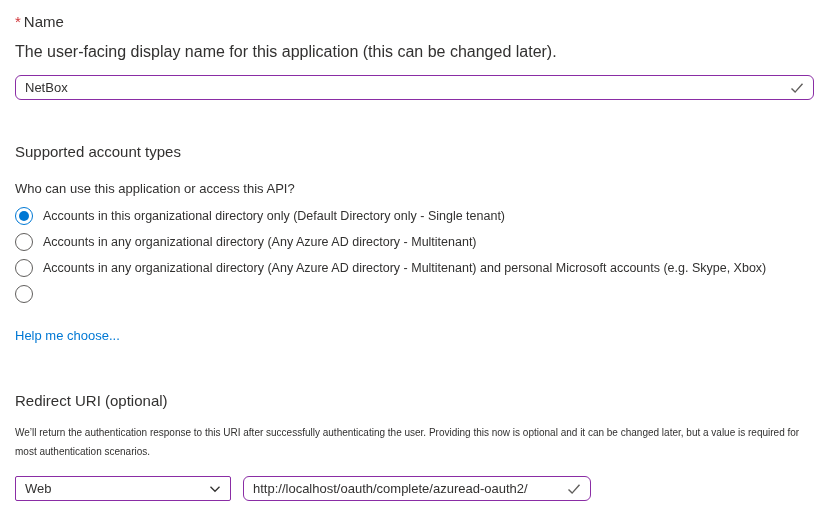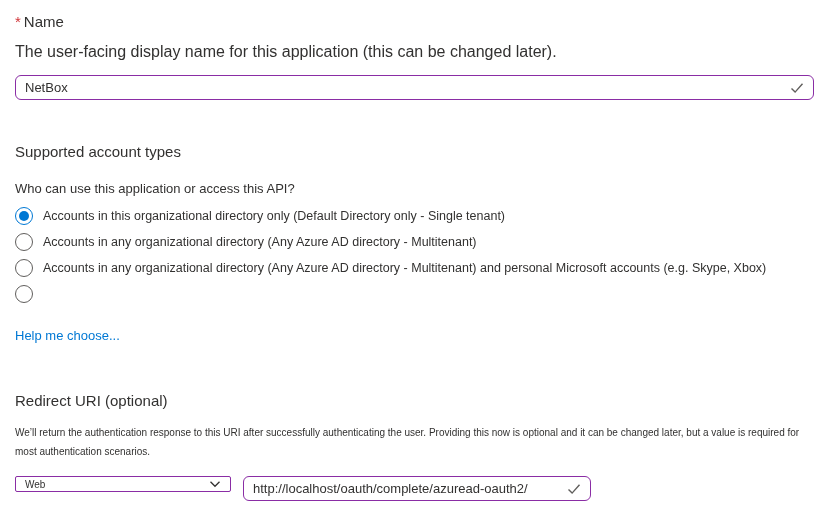--- a/index.html
+++ b/index.html
@@ -114,28 +114,28 @@
     max-width: 800px;
   }
   .controls {
     display: flex;
     margin-top: 15px;
     gap: 12px;
   }
   .dropdown {
     position: relative;
     width: 216px;
-    height: 16px;
+    height: 25px;
     border: 1.5px solid var(--dirty, #8a2da5);
     border-radius: 2px;
     background: #fff;
     display: flex;
     align-items: center;
     padding: 0 28px 0 9px;
-    font-size: 10px;
+    font-size: 13px;
     cursor: pointer;
   }
   .chevron-icon {
     position: absolute;
     right: 9px;
     top: 50%;
     transform: translateY(-50%);
     width: 12px;
     height: 12px;
     display: inline-flex;

